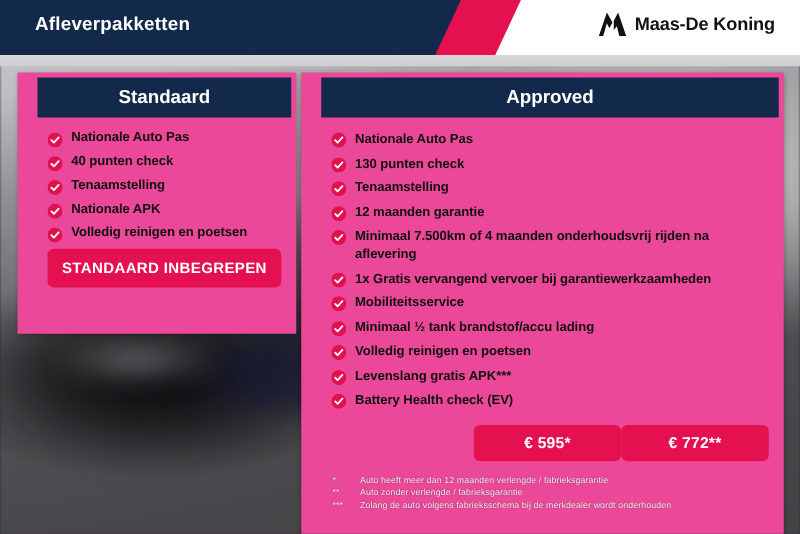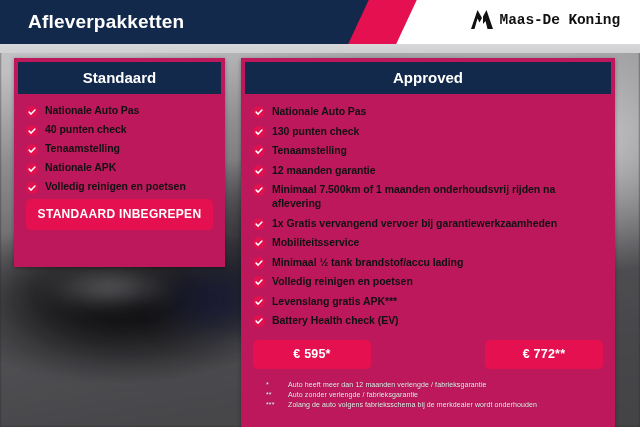--- a/index.html
+++ b/index.html
@@ -96,33 +96,32 @@
     width: 48px;
     height: 70px;
     background: #e5104f;
     transform: skewX(-25deg);
   }
   .header-title {
     position: absolute;
     left: 28px;
     top: 11px;
     color: #ffffff;
-    font-size: 19px;
+    font-size: 15px;
     font-weight: bold;
     letter-spacing: 0.2px;
     white-space: nowrap;
   }
   .brand {
     position: absolute;
     right: 20px;
     top: 10px;
     display: flex;
     align-items: center;
     gap: 7px;
-    font-family: Liberation Mono, monospace;
   }
   .brand-mark {
     width: 22px;
     height: 19px;
     display: block;
   }
   .brand-name {
     color: #111111;
     font-size: 14.5px;
     font-weight: bold;
@@ -136,22 +135,23 @@
     left: 0;
     top: 44px;
     width: 640px;
     height: 9px;
     background: linear-gradient(180deg, #d8d8da 0%, #cfcfd1 100%);
   }
 
   
   .card {
     position: absolute;
-    background: #be185d;
+    background: #ec4899;
     box-shadow: 0 1px 4px rgba(0,0,0,0.35);
+    padding-left: 12px;
   }
   .card-standard {
     left: 14px;
     top: 58px;
     width: 211px;
     height: 209px;
   }
   .card-approved {
     left: 241px;
     top: 58px;
@@ -213,22 +213,21 @@
   .btn-standard {
     display: block;
     width: 100%;
     margin-top: 4px;
     padding: 8px 0 9px 0;
     font-size: 12px;
     letter-spacing: 0.3px;
   }
   .price-row {
     display: flex;
-    justify-content: space-between;
-    gap: 20px;
+    justify-content: flex-end;
     margin-top: 13px;
   }
   .btn-price {
     width: 118px;
     padding: 7px 0 8px 0;
     font-size: 12.5px;
     letter-spacing: 0.2px;
   }
 
   
@@ -353,21 +352,21 @@
             <circle cx="8" cy="8" r="8" fill="#e0114e"></circle>
             <path d="M4.2 8.2 L6.8 10.8 L11.9 5.3" stroke="#ffffff" stroke-width="2" fill="none" stroke-linecap="round" stroke-linejoin="round"></path>
           </svg>
           <span class="feature-text">12 maanden garantie</span>
         </li>
         <li class="feature">
           <svg class="check-icon" viewBox="0 0 16 16">
             <circle cx="8" cy="8" r="8" fill="#e0114e"></circle>
             <path d="M4.2 8.2 L6.8 10.8 L11.9 5.3" stroke="#ffffff" stroke-width="2" fill="none" stroke-linecap="round" stroke-linejoin="round"></path>
           </svg>
-          <span class="feature-text">Minimaal 7.500km of 1 maanden onderhoudsvrij rijden na aflevering</span>
+          <span class="feature-text">Minimaal 7.500km of 4 maanden onderhoudsvrij rijden na aflevering</span>
         </li>
         <li class="feature">
           <svg class="check-icon" viewBox="0 0 16 16">
             <circle cx="8" cy="8" r="8" fill="#e0114e"></circle>
             <path d="M4.2 8.2 L6.8 10.8 L11.9 5.3" stroke="#ffffff" stroke-width="2" fill="none" stroke-linecap="round" stroke-linejoin="round"></path>
           </svg>
           <span class="feature-text">1x Gratis vervangend vervoer bij garantiewerkzaamheden</span>
         </li>
         <li class="feature">
           <svg class="check-icon" viewBox="0 0 16 16">

